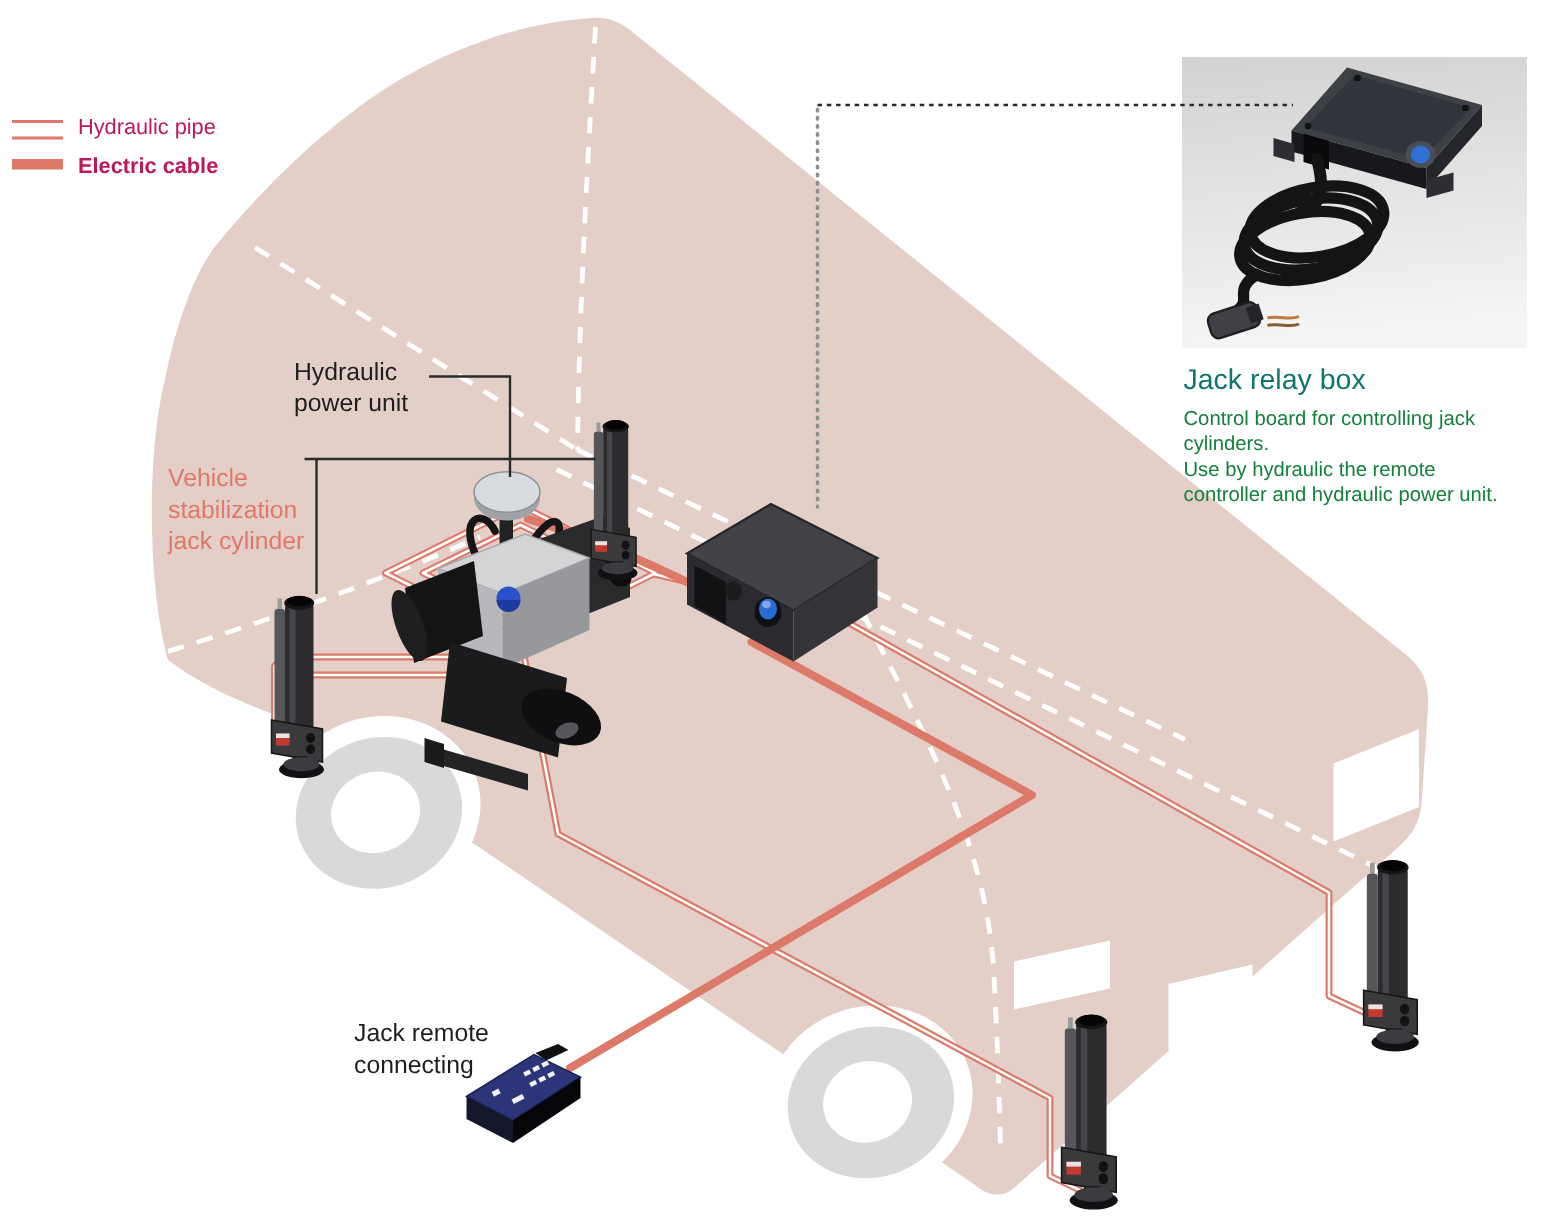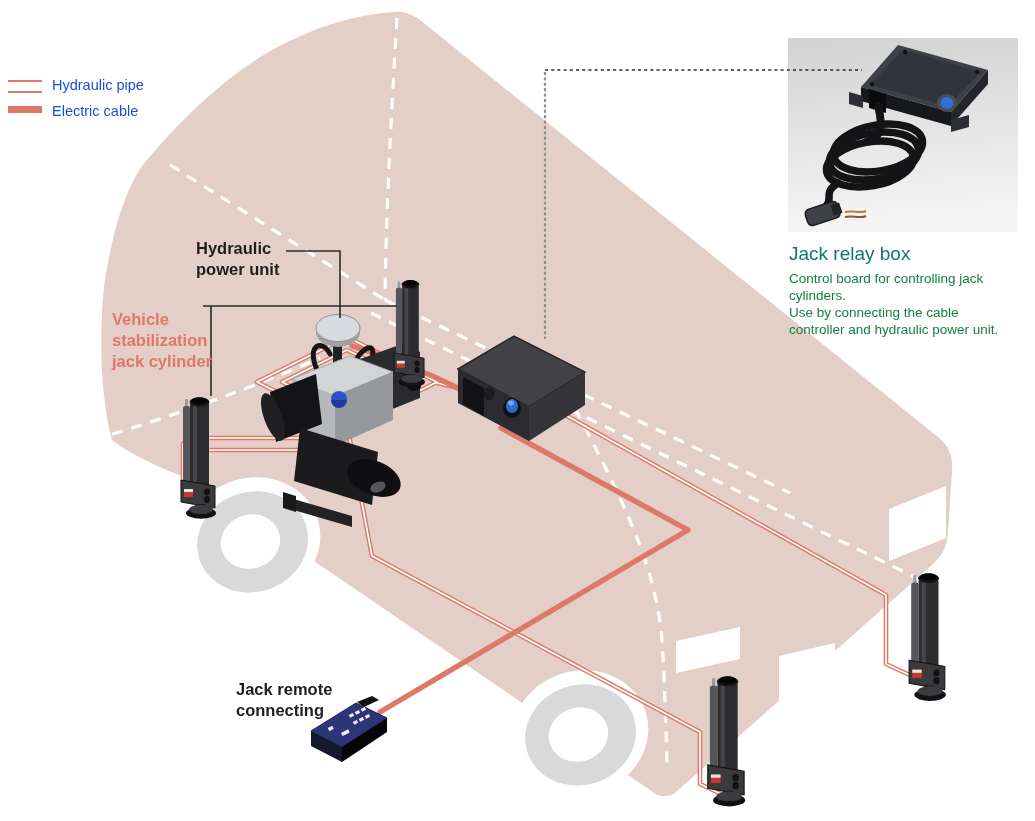--- a/index.html
+++ b/index.html
@@ -1,25 +1,25 @@
 <!DOCTYPE html>
 <html><head>
 <meta charset="utf-8">
 <style>
   html,body{margin:0;padding:0;background:#ffffff;}
   .stage{position:relative;width:1035px;height:821px;background:#ffffff;overflow:hidden;
          font-family:"Liberation Sans", sans-serif;}
   .stage svg{position:absolute;left:0;top:0;}
   .txt{position:absolute;white-space:nowrap;}
-  .legend-label{font-size:14.5px;color:#1d4ed8;}
+  .legend-label{font-size:14.5px;color:#be185d;}
   .legend-sym-hyd{position:absolute;left:8px;top:80px;width:34px;height:9px;
       border-top:2.5px solid #dd7968;border-bottom:2.5px solid #dd7968;}
   .legend-sym-elec{position:absolute;left:8px;top:106px;width:34px;height:7px;background:#dd7968;}
   .callout{font-size:16.5px;line-height:21px;color:#1e1e1e;}
-  .callout span{display:block;font-weight:bold;}
+  .callout span{display:block;}
   .callout.red{color:#e0786a;margin-left:16px;}
   .inset-title{font-size:19px;color:#0f766e;}
   .inset-desc{font-size:13.5px;line-height:17px;color:#15803d;white-space:normal;width:238px;}
   .inset-desc span{display:block;}
 </style>
 </head>
 <body>
 
 <div class="stage">
 
@@ -204,21 +204,21 @@
       <rect x="833" y="207" width="9" height="11" fill="#232427"></rect>
     </g>
     <path d="M845,212 C853,210 860,214 866,211" stroke="#c07a3e" stroke-width="2" fill="none"></path>
     <path d="M845,217 C853,215 860,219 866,216" stroke="#8a5a30" stroke-width="2" fill="none"></path>
   </g>
 </svg>
 
 <div class="legend-sym-hyd"></div>
 <div class="txt legend-label" style="left:52px;top:77px;">Hydraulic pipe</div>
 <div class="legend-sym-elec"></div>
-<div class="txt legend-label" style="left:52px;top:103px;">Electric cable</div>
+<div class="txt legend-label" style="left:52px;top:103px;font-weight:bold;">Electric cable</div>
 
 <div class="txt callout" style="left:196px;top:238px;">
   <span>Hydraulic</span>
   <span>power unit</span>
 </div>
 
 <div class="txt callout red" style="left:96px;top:309px;">
   <span>Vehicle</span>
   <span>stabilization</span>
   <span>jack cylinder</span>
@@ -226,17 +226,17 @@
 
 <div class="txt callout" style="left:236px;top:679px;">
   <span>Jack remote</span>
   <span>connecting</span>
 </div>
 
 <div class="txt inset-title" style="left:789px;top:243px;">Jack relay box</div>
 <div class="txt inset-desc" style="left:789px;top:270px;">
   <span>Control board for controlling jack</span>
   <span>cylinders.</span>
-  <span>Use by connecting the cable</span>
+  <span>Use by hydraulic the remote</span>
   <span>controller and hydraulic power unit.</span>
 </div>
 
 </div>
 
 </body></html>

